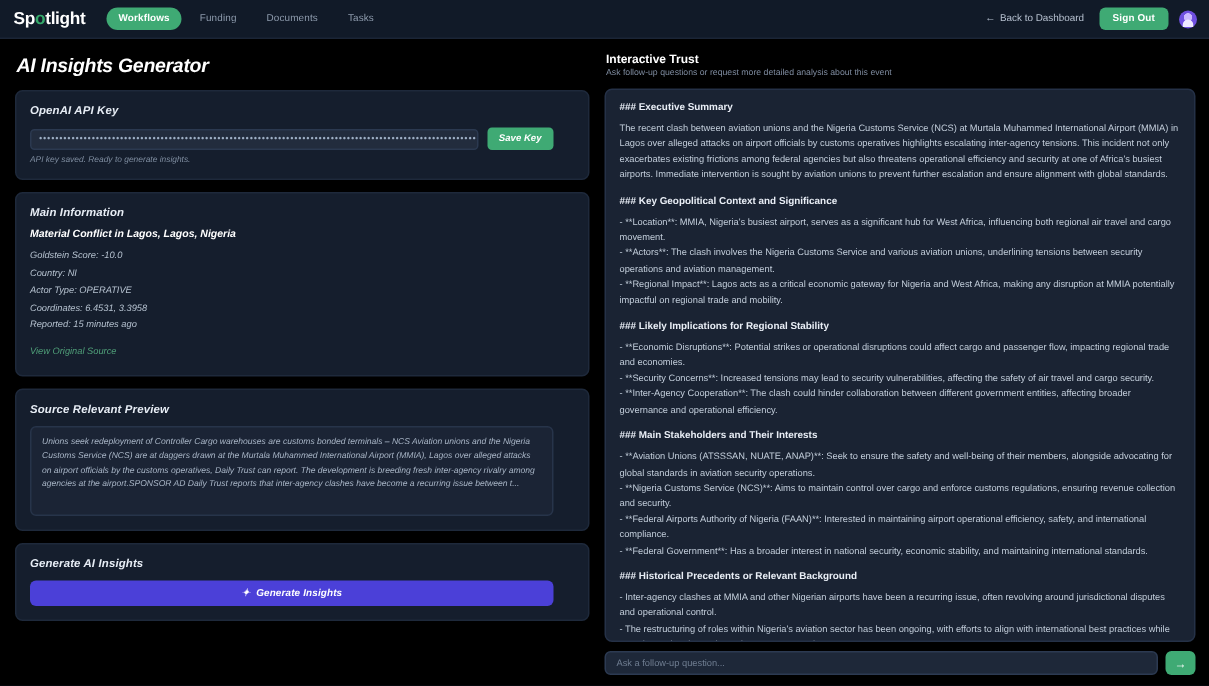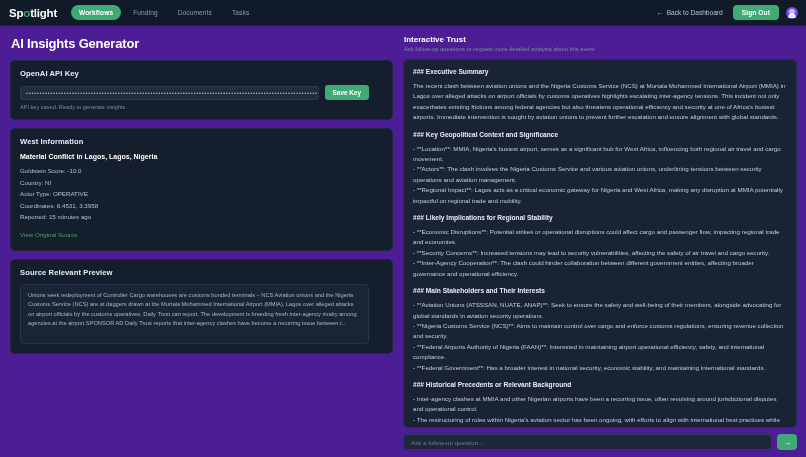--- a/index.html
+++ b/index.html
@@ -2,21 +2,21 @@
 <html><head>
 <meta charset="utf-8">
 <style>
   * { box-sizing: border-box; margin: 0; padding: 0; }
   html, body {
     width: 806px; height: 457px;
     background: #0d1420;
     font-family: "Liberation Sans", sans-serif;
     overflow: hidden;
   }
-  .app { width: 806px; height: 457px; display: flex; flex-direction: column; background:#4c1d95; }
+  .app { width: 806px; height: 457px; display: flex; flex-direction: column; background:#000000; }
 
   
   .topnav {
     height: 26px; flex: 0 0 26px;
     background: #111a28;
     display: flex; align-items: center;
     padding: 0 8px 0 9px;
     border-bottom: 1px solid #1b2troduce;
     border-bottom: 1px solid #1b2536;
   }
@@ -40,21 +40,21 @@
     background: radial-gradient(circle at 50% 38%, #cbb8ff 0 28%, #6f4fe0 30% 100%);
     margin-left: 7px; position: relative;
   }
   .avatar::after {
     content:""; position:absolute; left:50%; top:52%; transform:translateX(-50%);
     width:7px; height:5px; border-radius:4px 4px 0 0; background:#efe9ff;
   }
 
   
   .body { flex: 1; display: flex; min-height: 0; }
-  .left { width: 403px; flex: 0 0 403px; padding: 8px 10px 0 10px; display:flex; flex-direction:column; }
+  .left { width: 403px; flex: 0 0 403px; padding: 8px 10px 0 10px; display:flex; flex-direction:column;font-style:italic; }
   .right { flex: 1; padding: 8px 9px 0 0; display: flex; flex-direction: column; min-width:0; }
 
   .page-title { font-size: 13px; font-weight: bold; color: #ffffff; margin: 2px 0 9px 1px; letter-spacing: -.2px; }
 
   .card {
     background: #151e2d; border: 1px solid #1e293b; border-radius: 5px;
     padding: 8px 23px 9px 9px; margin-bottom: 8px;
   }
   .card-title { font-size: 7.6px; font-weight: bold; color: #e7edf5; margin-bottom: 7px; letter-spacing: .1px; }
 
@@ -150,37 +150,44 @@
       <div class="card">
         <div class="card-title">OpenAI API Key</div>
         <div class="key-row">
           <div class="key-input" placeholder="sk-...">••••••••••••••••••••••••••••••••••••••••••••••••••••••••••••••••••••••••••••••••••••••••••••••••••••••••••••••••••••••••••••••</div>
           <div class="btn-save">Save Key</div>
         </div>
         <div class="key-status">API key saved. Ready to generate insights.</div>
       </div>
 
       <div class="card">
-        <div class="card-title">West Information</div>
+        <div class="card-title">Main Information</div>
         <div class="event-headline">Material Conflict in Lagos, Lagos, Nigeria</div>
         <div class="event-line">Goldstein Score: -10.0</div>
         <div class="event-line">Country: NI</div>
         <div class="event-line">Actor Type: OPERATIVE</div>
         <div class="event-line">Coordinates: 6.4531, 3.3958</div>
         <div class="event-line">Reported: 15 minutes ago</div>
         <a class="event-link">View Original Source</a>
       </div>
 
       <div class="card">
         <div class="card-title">Source Relevant Preview</div>
         <div class="source-box">
           <div class="source-text">Unions seek redeployment of Controller Cargo warehouses are customs bonded terminals – NCS Aviation unions and the Nigeria Customs Service (NCS) are at daggers drawn at the Murtala Muhammed International Airport (MMIA), Lagos over alleged attacks on airport officials by the customs operatives, Daily Trust can report. The development is breeding fresh inter-agency rivalry among agencies at the airport.SPONSOR AD Daily Trust reports that inter-agency clashes have become a recurring issue between t...</div>
         </div>
       </div>
 
+      <div class="card">
+        <div class="card-title">Generate AI Insights</div>
+        <div class="btn-generate">
+          <span class="spark">✦</span>
+          <span>Generate Insights</span>
+        </div>
+      </div>
 
     </div>
 
     <div class="right">
       <div class="chat-title">Interactive Trust</div>
       <div class="chat-sub">Ask follow-up questions or request more detailed analysis about this event</div>
 
       <div class="chat-scroll">
         <div id="chat-blocks">
             <div class="md-h">### Executive Summary</div>

